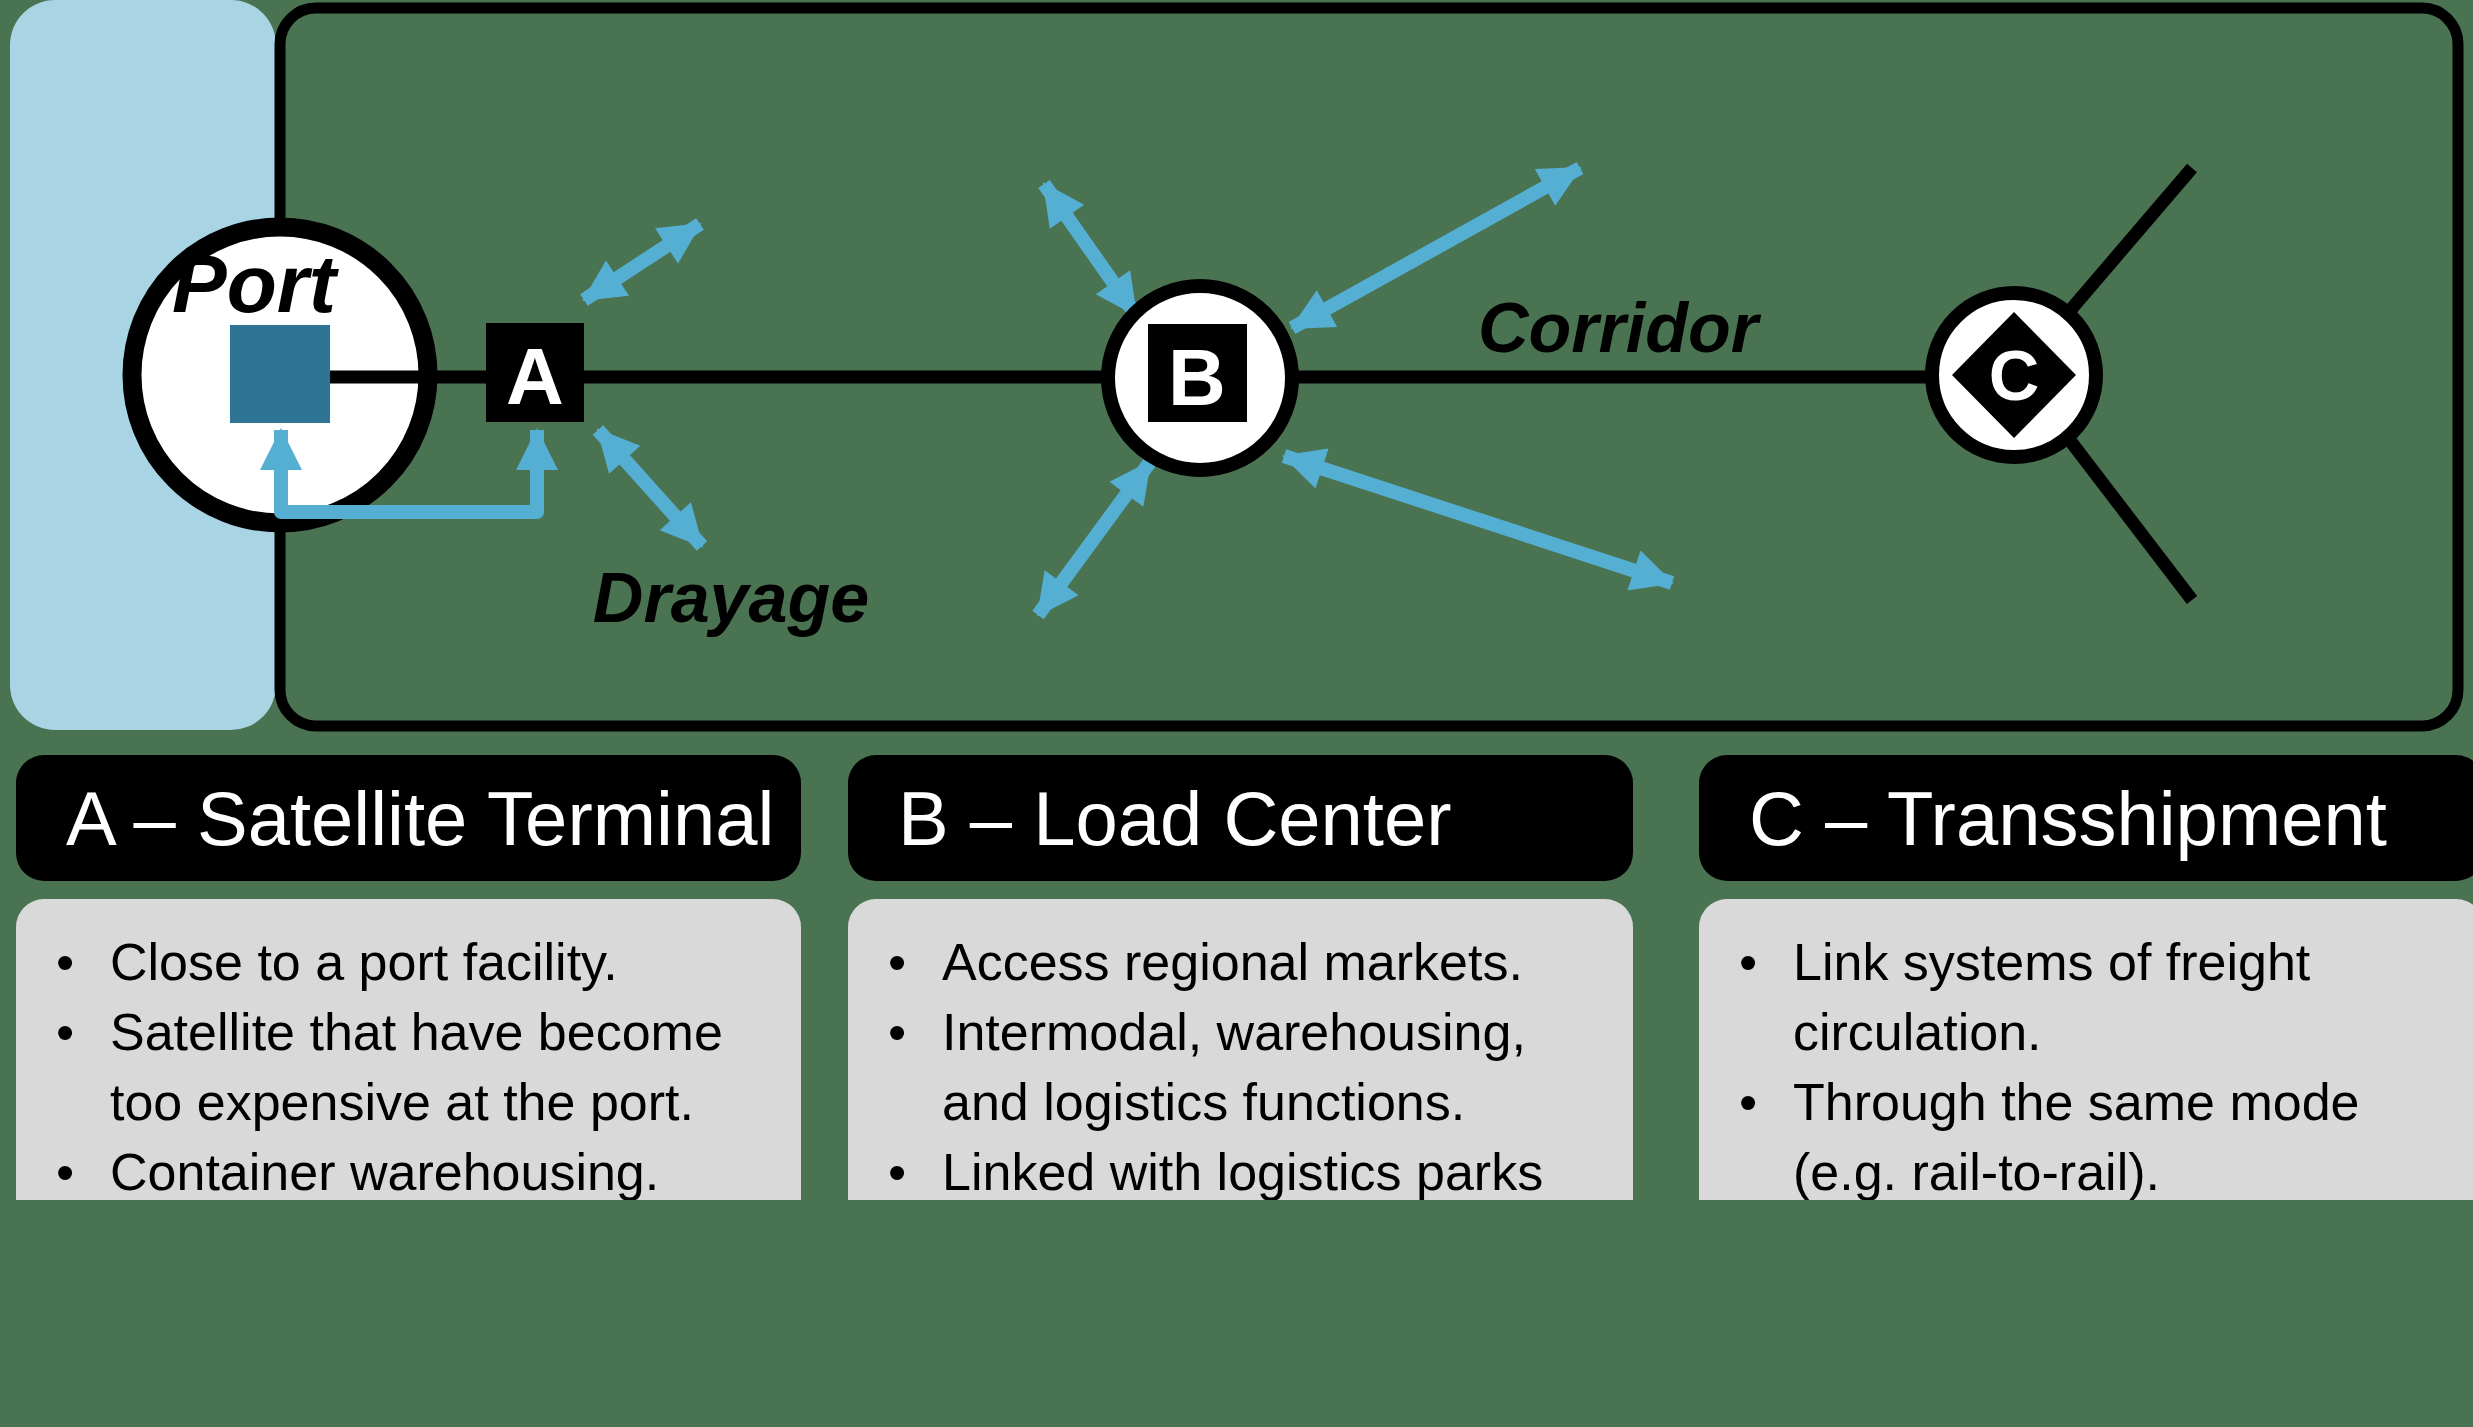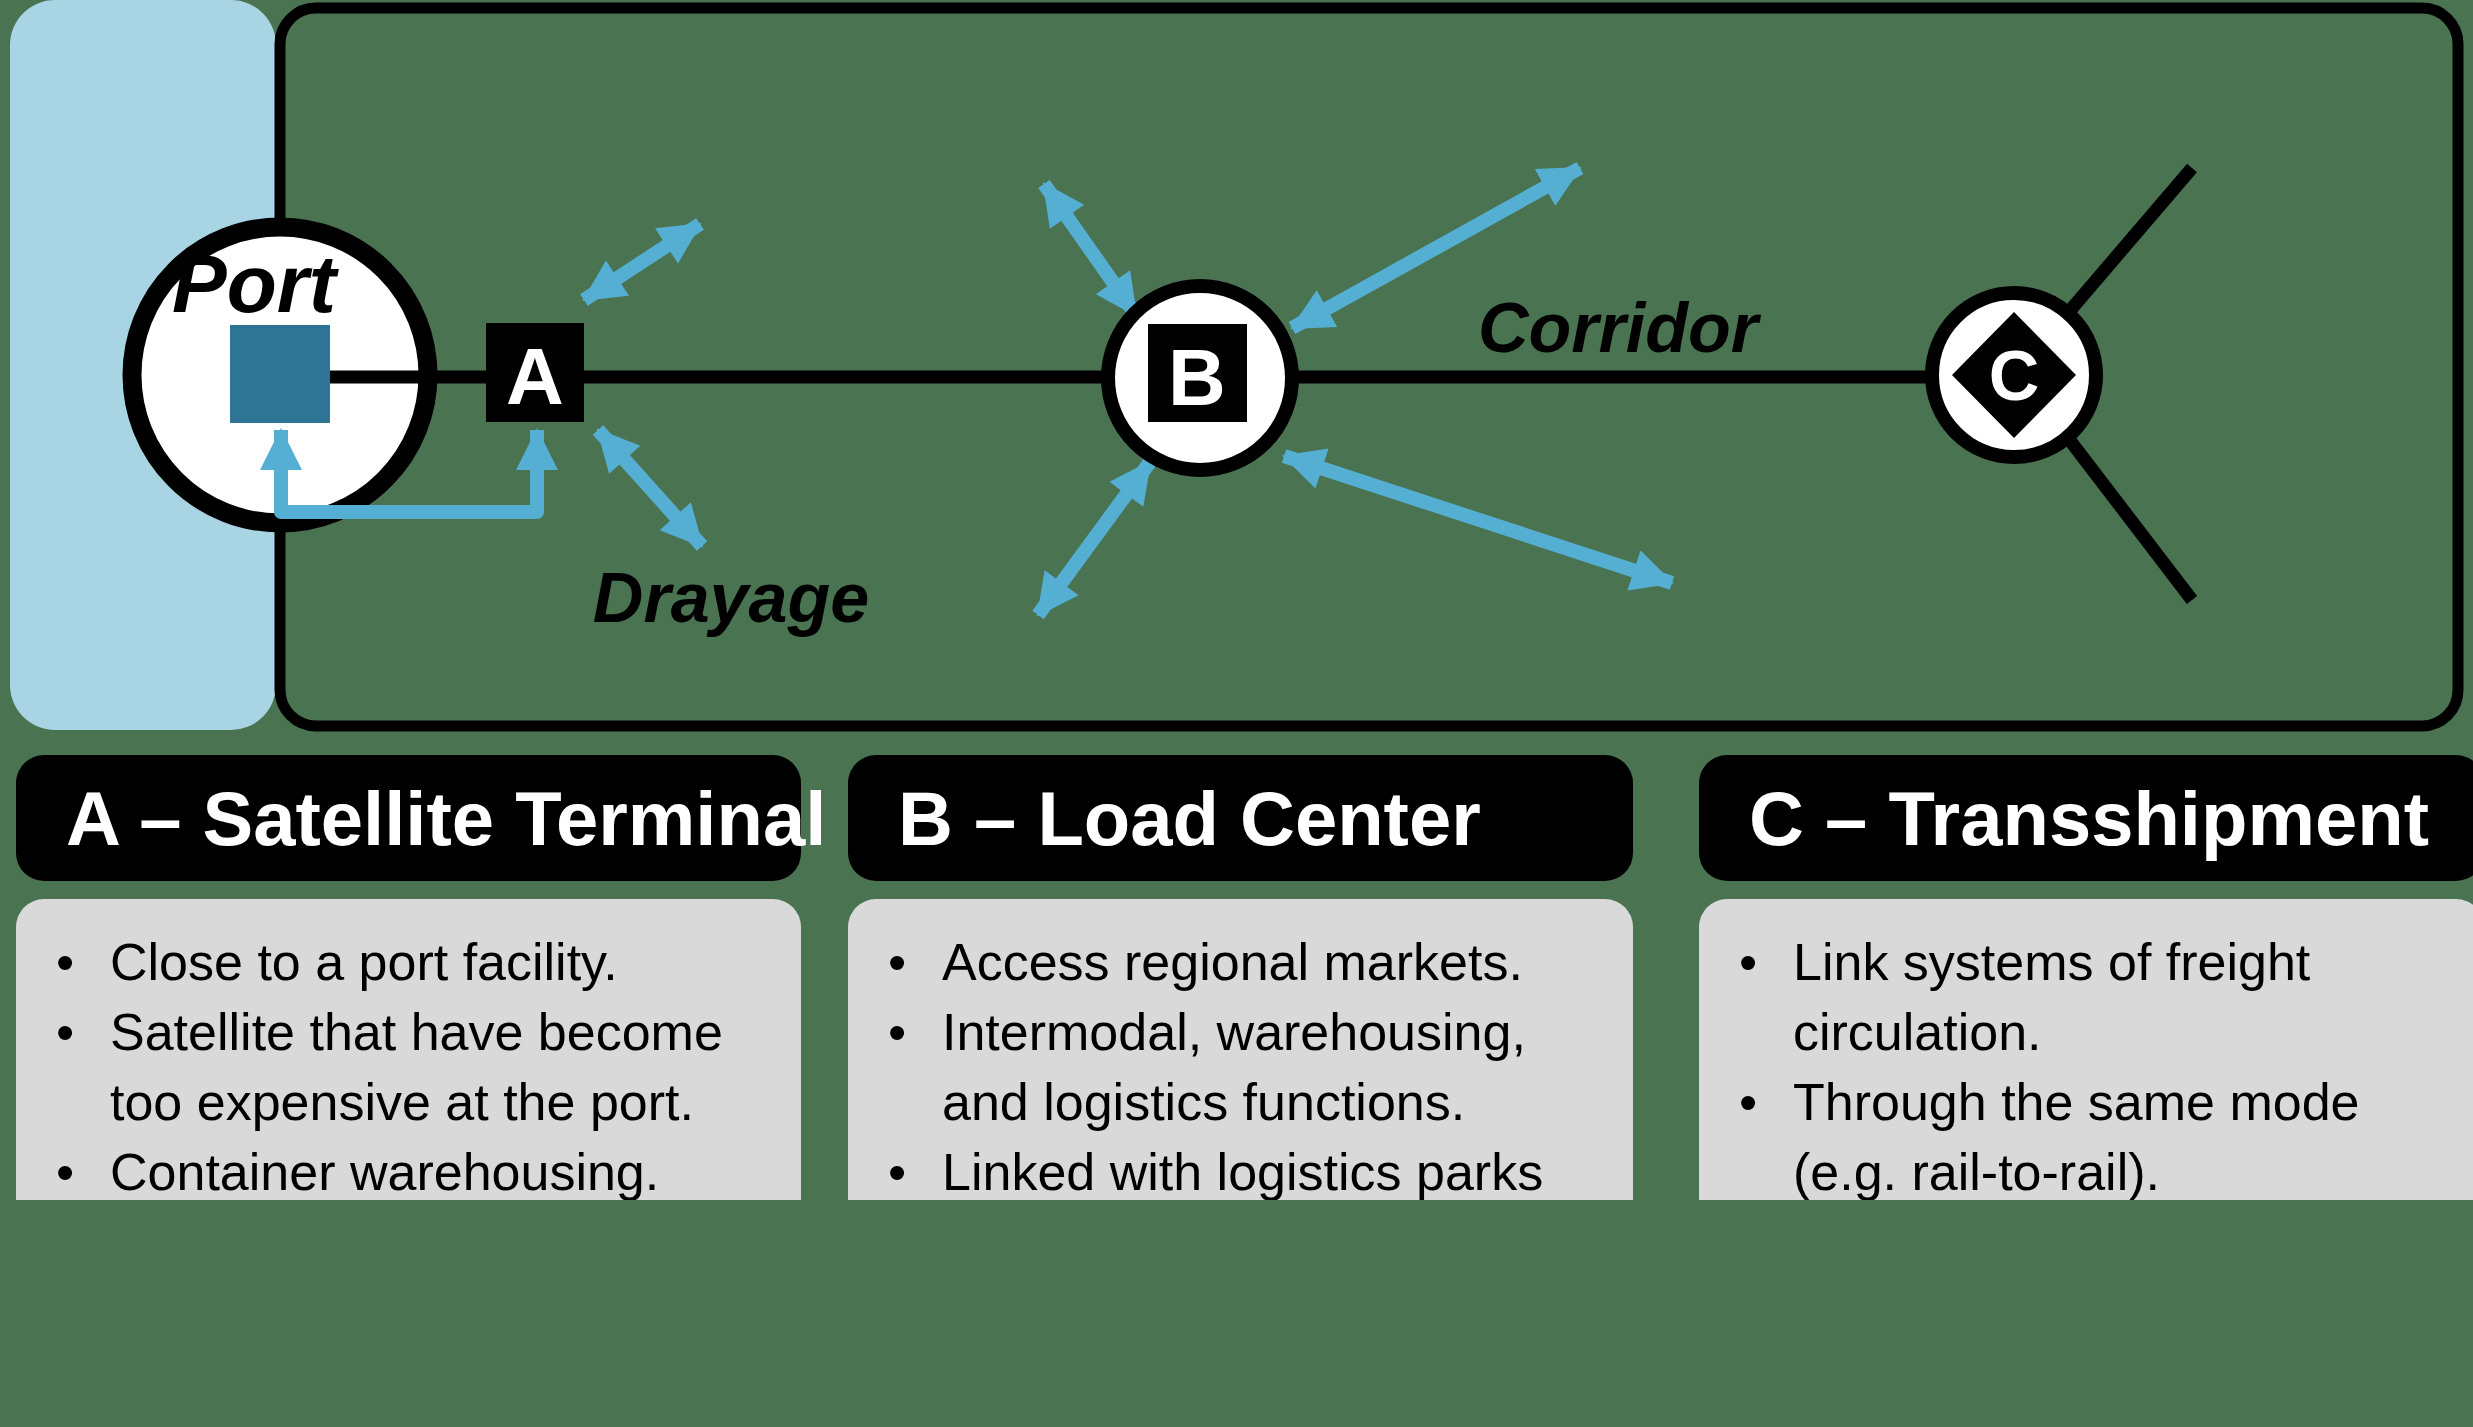--- a/index.html
+++ b/index.html
@@ -10,21 +10,21 @@
     padding-left:9px;
   }
   .diagram-svg { position:absolute; left:0; top:0; }
   .svg-label { font-family:"Liberation Sans", sans-serif; font-weight:bold; font-style:italic; fill:#000; }
   .node-letter { font-family:"Liberation Sans", sans-serif; font-weight:bold; fill:#fff; }
 
   .panel-header {
     position:absolute; top:755px; width:785px; height:126px;
     background:#000; border-radius:28px; color:#fff;
     display:flex; align-items:center; padding-left:50px; box-sizing:border-box;
-    font-size:76px; font-weight:bold; white-space:nowrap;
+    font-size:76px; font-weight:normal; white-space:nowrap;
   }
   .panel-body {
     position:absolute; top:899px; width:785px; height:525px;
     background:#d9d9d9; border-radius:28px; box-sizing:border-box;
     padding:28px 14px 0 40px; color:#000;
   }
   .bullet { display:flex; font-size:52px; line-height:70px; }
   .bullet .dot { width:54px; flex:none; }
   .bullet .txt { white-space:pre-line; }
 

